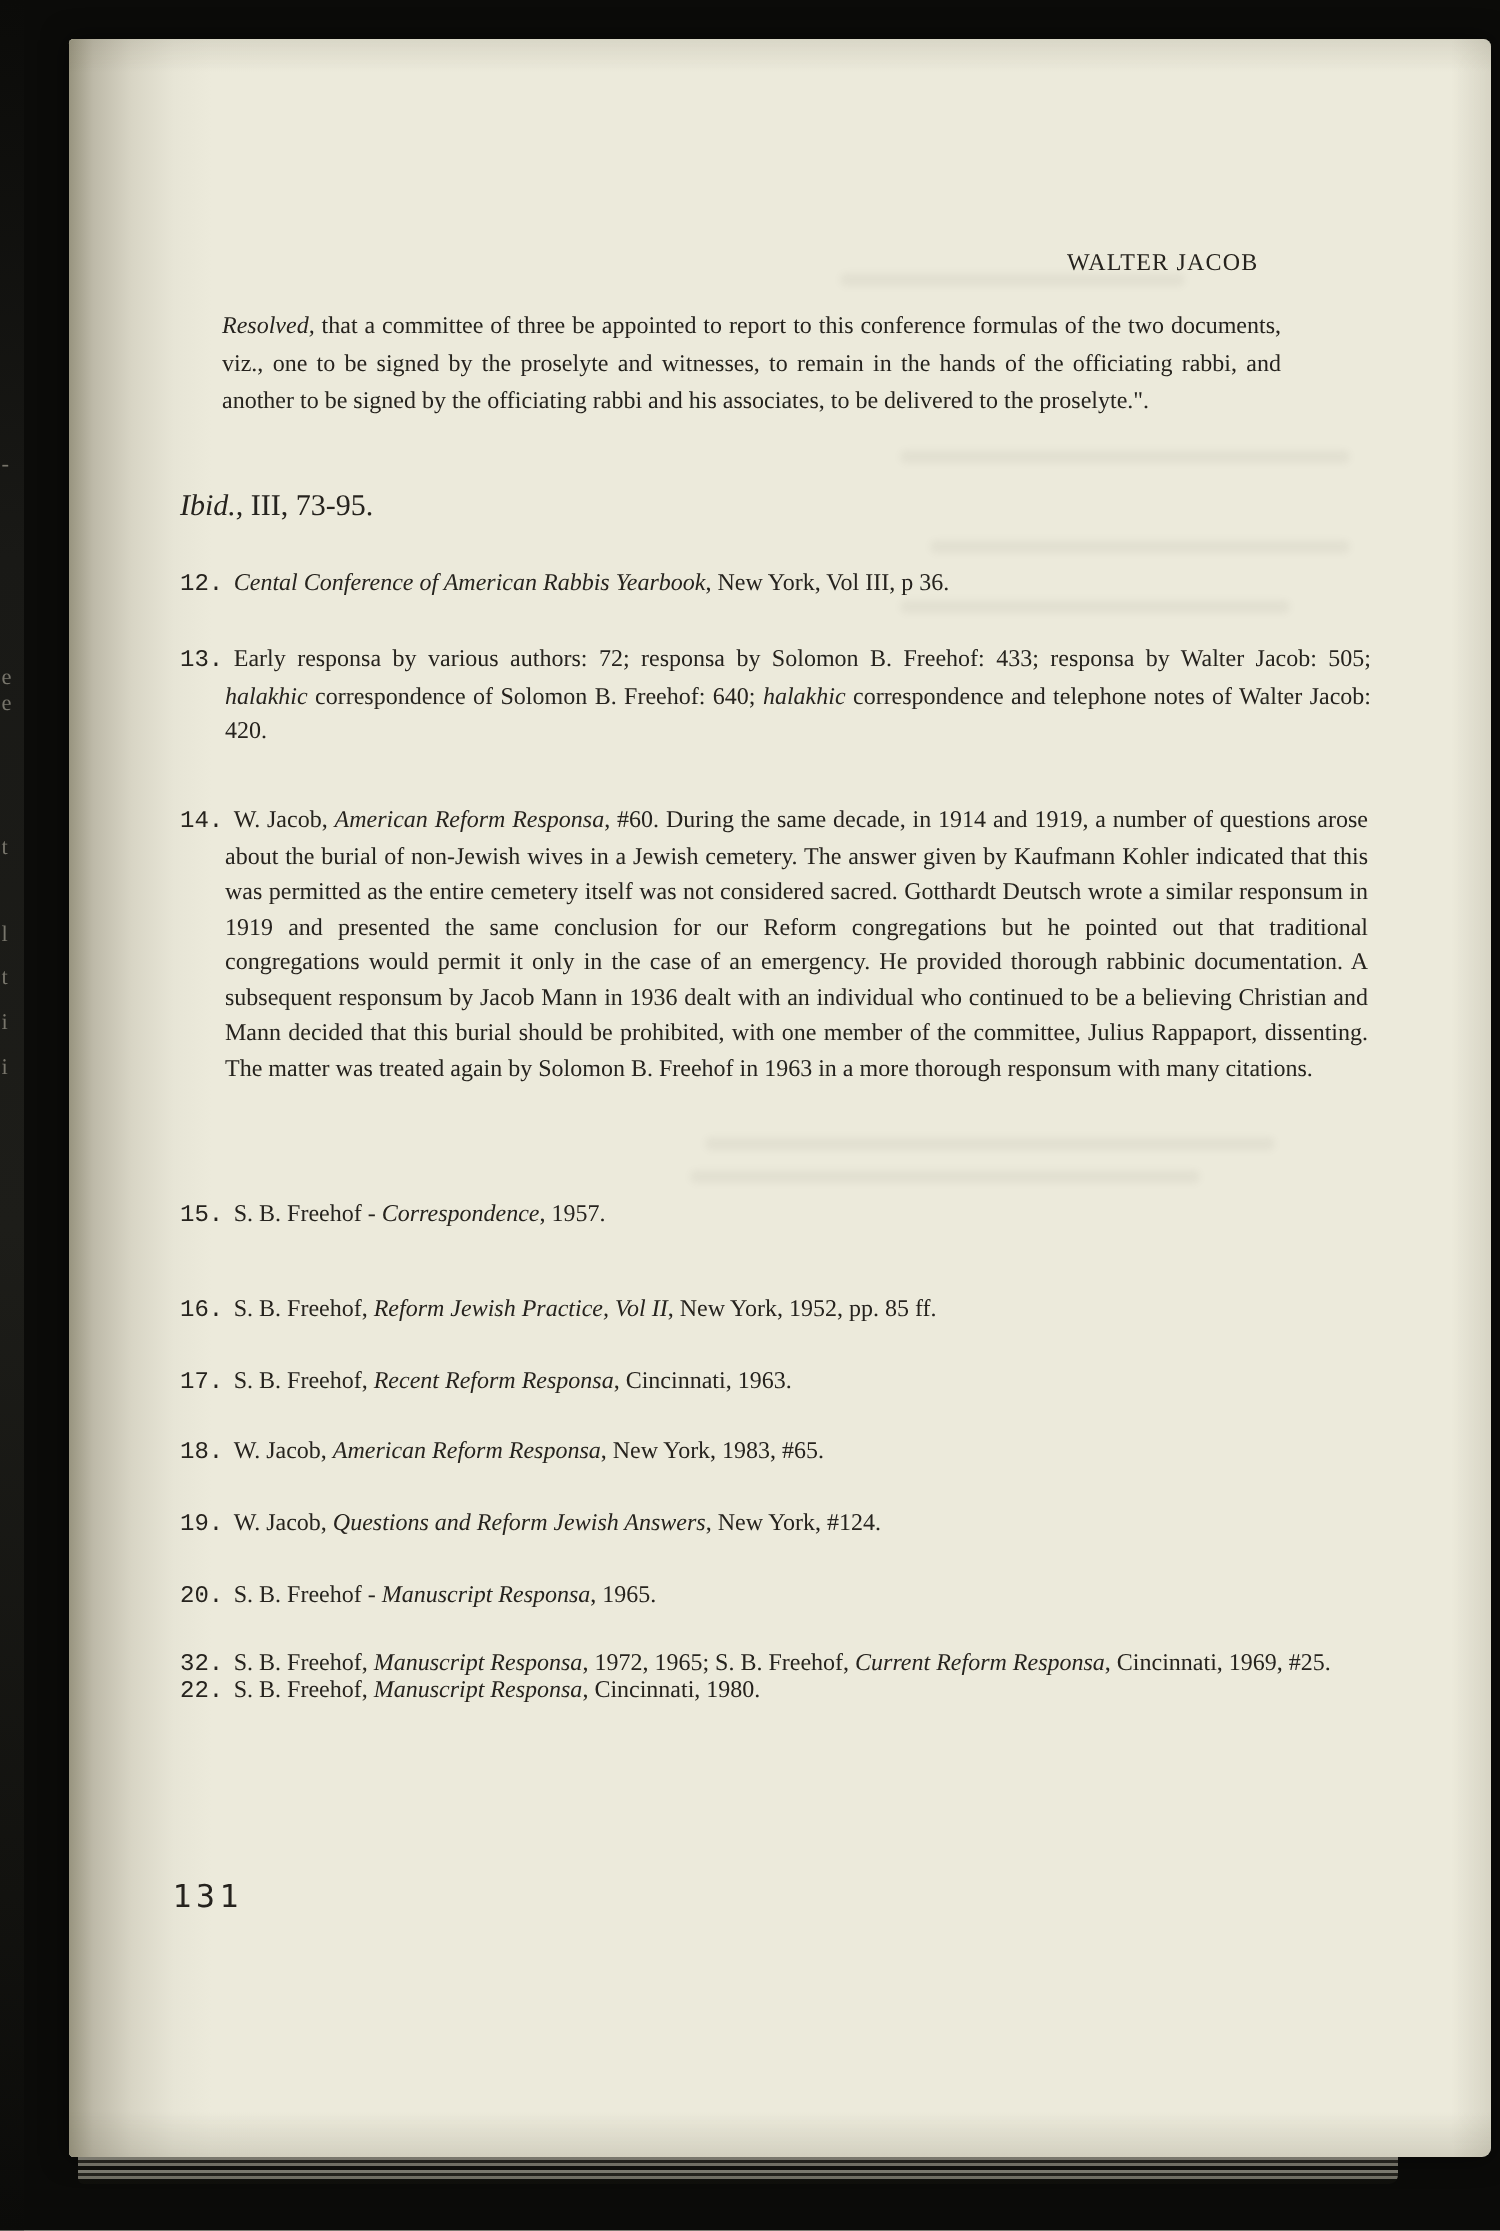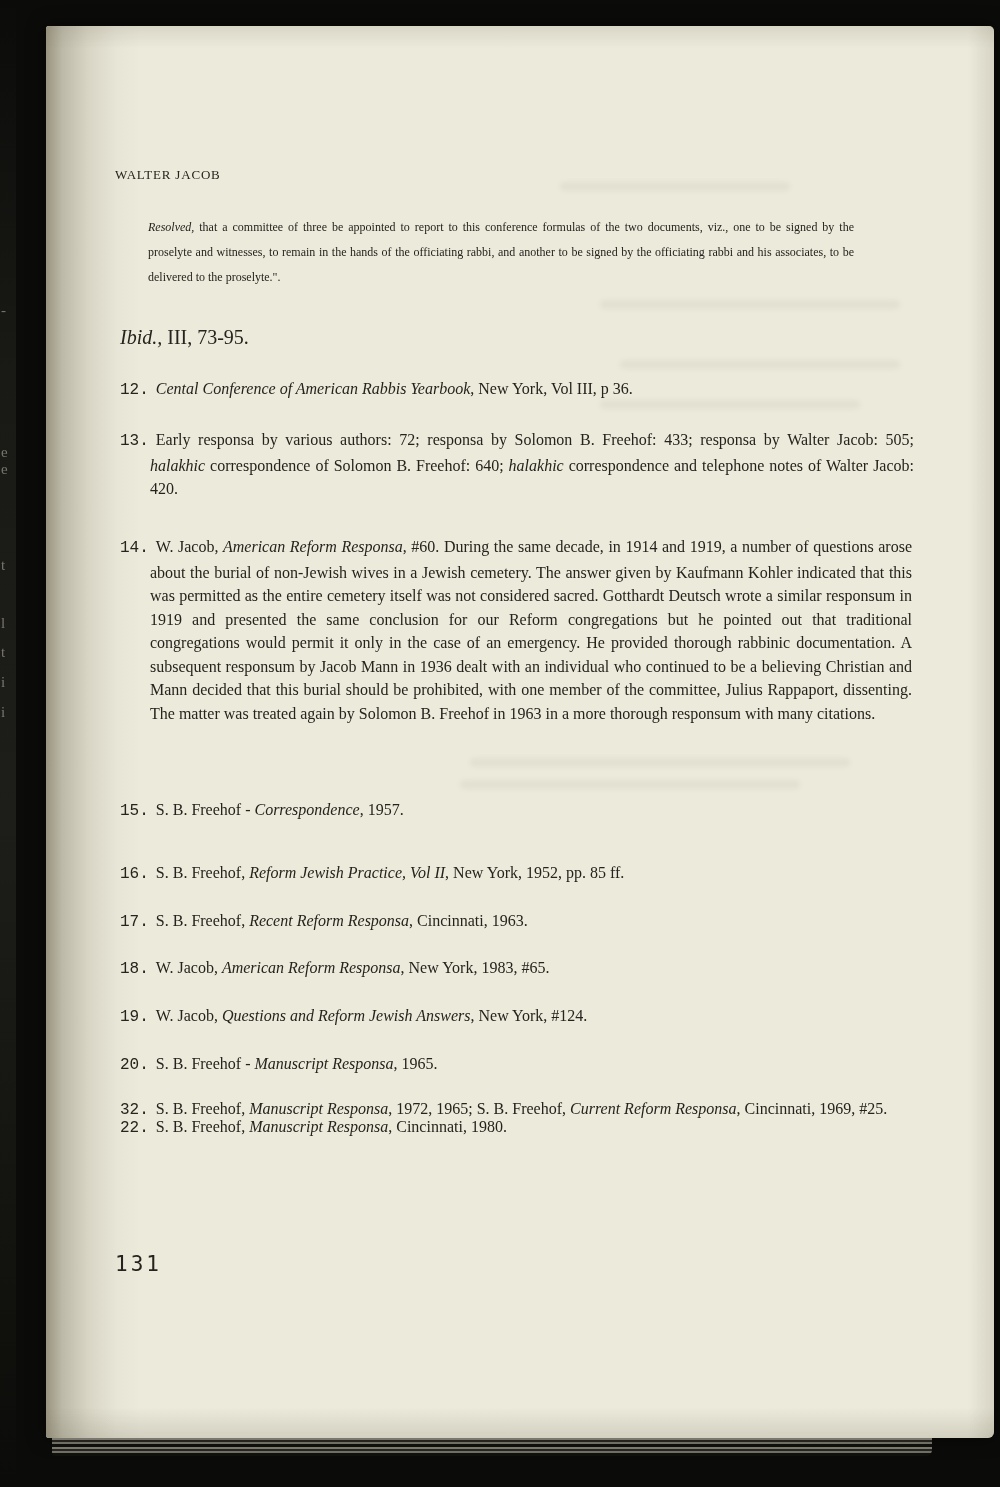--- a/index.html
+++ b/index.html
@@ -40,25 +40,25 @@
     background:repeating-linear-gradient(180deg,#d6d3c2 0 2px,#3a382f 2px 4px,#c4c1af 4px 6px,#14140f 6px 9px);
     opacity:.55;border-radius:0 0 6px 4px;
   }
   .bleed{
     position:absolute;height:9px;background:#6b675a;opacity:.07;
     filter:blur(2.5px);border-radius:4px;
   }
   .txt{color:#26231e;}
   .header-title{
     position:absolute;left:115px;top:167px;width:724px;
-    text-align:left;font-size:13px;letter-spacing:.8px;
+    text-align:right;font-size:16px;letter-spacing:.8px;
   }
   .quote{
-    position:absolute;left:148px;top:215px;width:706px;
-    font-size:12px;line-height:25px;text-align:justify;
+    position:absolute;left:148px;top:205px;width:706px;
+    font-size:16px;line-height:25px;text-align:justify;
   }
   .ibid{
     position:absolute;left:120px;top:325px;width:760px;
     font-size:20px;line-height:24px;
   }
   .note{
     position:absolute;left:120px;
     font-size:16px;line-height:23.5px;
     padding-left:30px;text-indent:-30px;
   }

